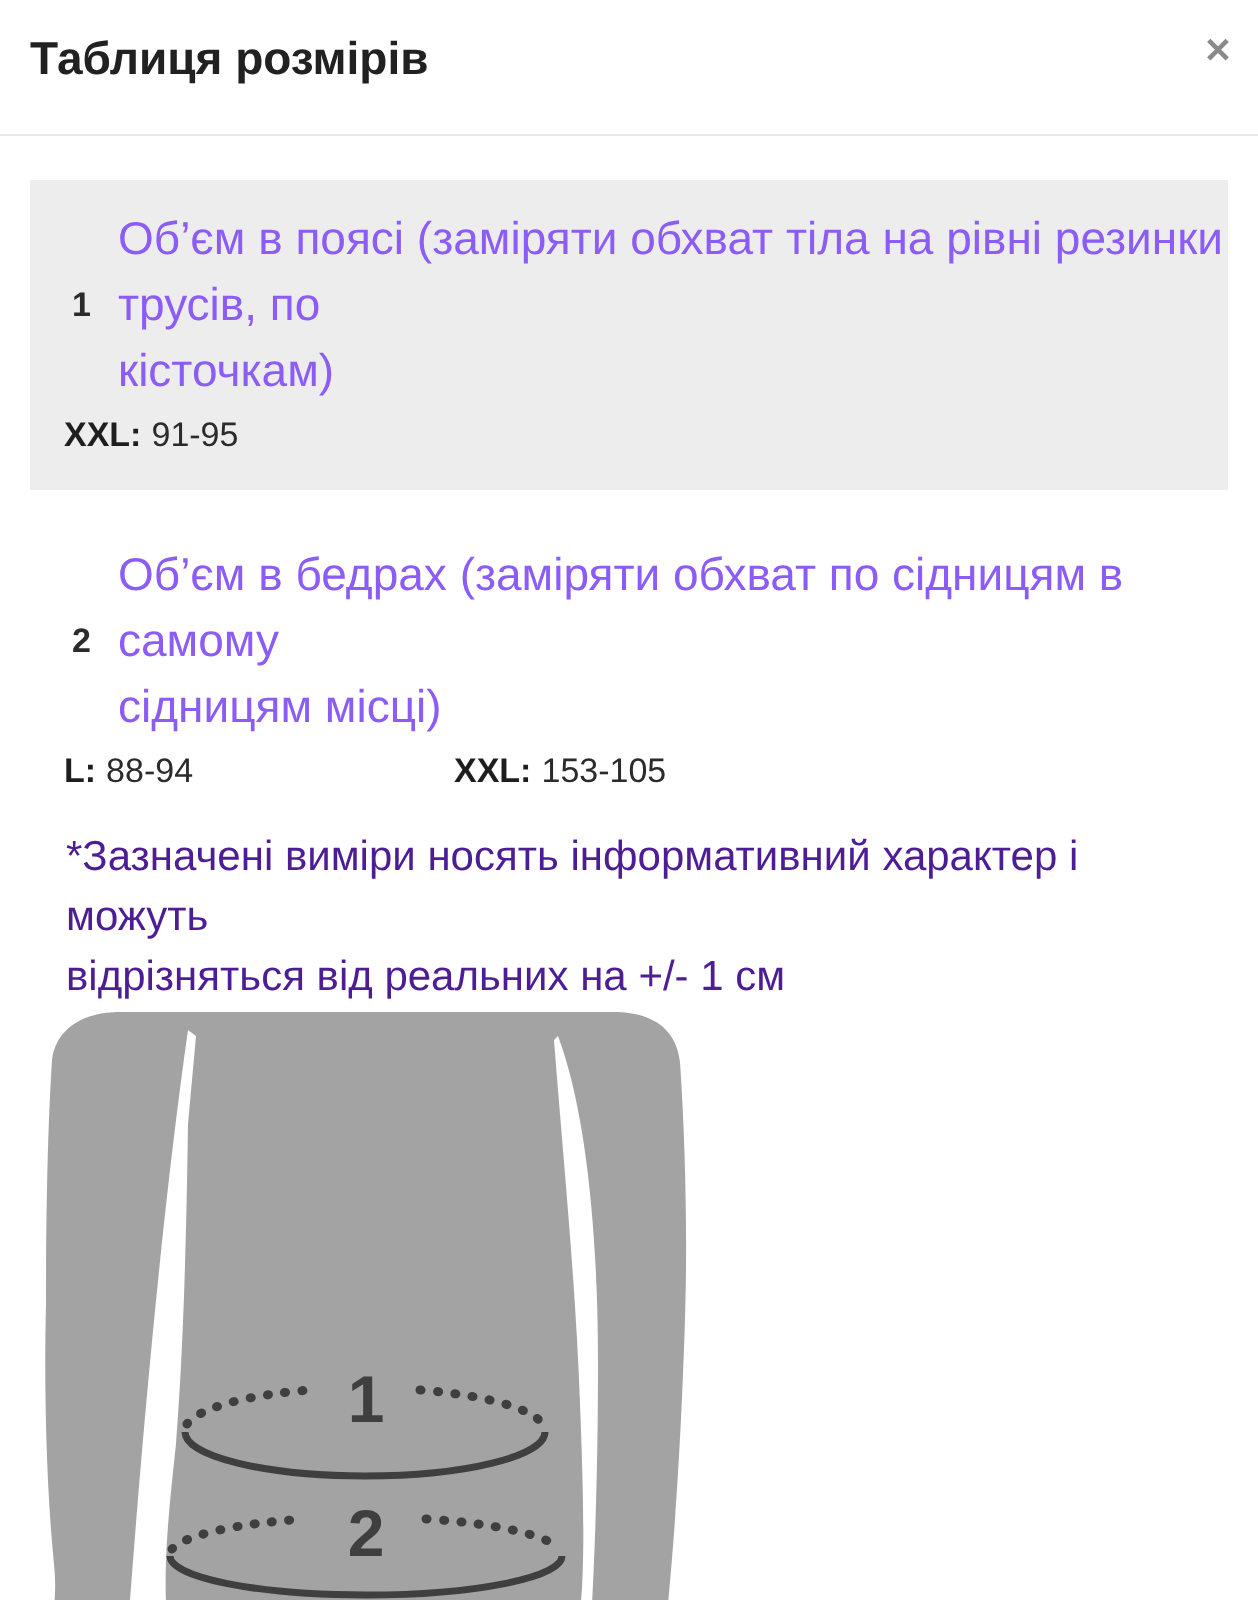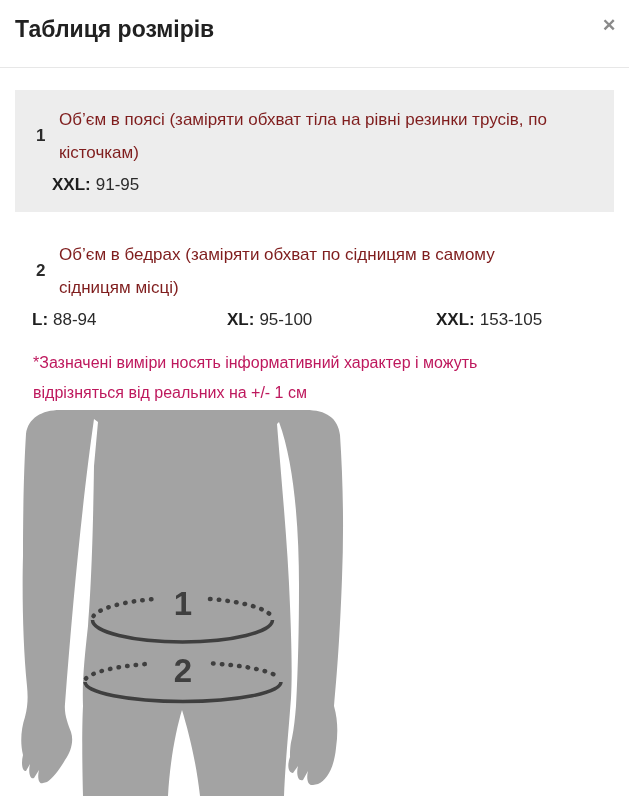--- a/index.html
+++ b/index.html
@@ -21,30 +21,30 @@
   }
 
   .content{padding:0 15px;}
 
   
   .item{margin-top:22px;}
   .item.hl{background:#ededed;padding:13px 0 15px;}
   .item.plain{margin-top:26px;}
   .row{display:flex;align-items:center;}
   .num{flex:0 0 44px;box-sizing:border-box;padding-left:21px;font-size:17px;font-weight:700;color:#2b2b2b;}
-  .desc{font-size:17px;line-height:33px;color:#7f1d1d;}
+  .desc{font-size:23px;line-height:33px;color:#8b5cf6;}
   .sizes{display:flex;margin:4px 0 0 17px;font-size:17px;line-height:24px;}
   .cell{flex:0 0 195px;white-space:nowrap;}
   .cell.c2{flex:0 0 189px;}
-  .cell.c3{flex:0 0 auto;margin-left:20px;}
+  .cell.c3{flex:0 0 auto;}
   .sz-label{font-weight:700;color:#1e1e1e;}
   .sz-value{margin-left:5px;}
 
   
-  .note{margin:16px 0 0 18px;font-size:16px;line-height:30px;color:#be185d;}
+  .note{margin:16px 0 0 18px;font-size:21px;line-height:30px;color:#4c1d95;}
 
   
   .fig{display:block;margin:0 0 0 5px;}
 </style>
 </head>
 <body>
 
 <div class="modal">
 
   <div class="hdr">
@@ -73,23 +73,20 @@
       <div class="row">
         <div class="num">2</div>
         <div class="desc">
           <div>Об’єм в бедрах (заміряти обхват по сідницям в самому</div>
           <div>сідницям місці)</div>
         </div>
       </div>
       <div class="sizes">
         <div class="cell">
           <span class="sz-label">L:</span><span class="sz-value">88-94</span>
-        </div>
-        <div class="cell c2">
-          <span class="sz-label">XL:</span><span class="sz-value">95-100</span>
         </div>
         <div class="cell c3">
           <span class="sz-label">XXL:</span><span class="sz-value">153-105</span>
         </div>
       </div>
     </div>
 
     <div class="note">
       <div>*Зазначені виміри носять інформативний характер і можуть</div>
       <div>відрізняться від реальних на +/- 1 см</div>

